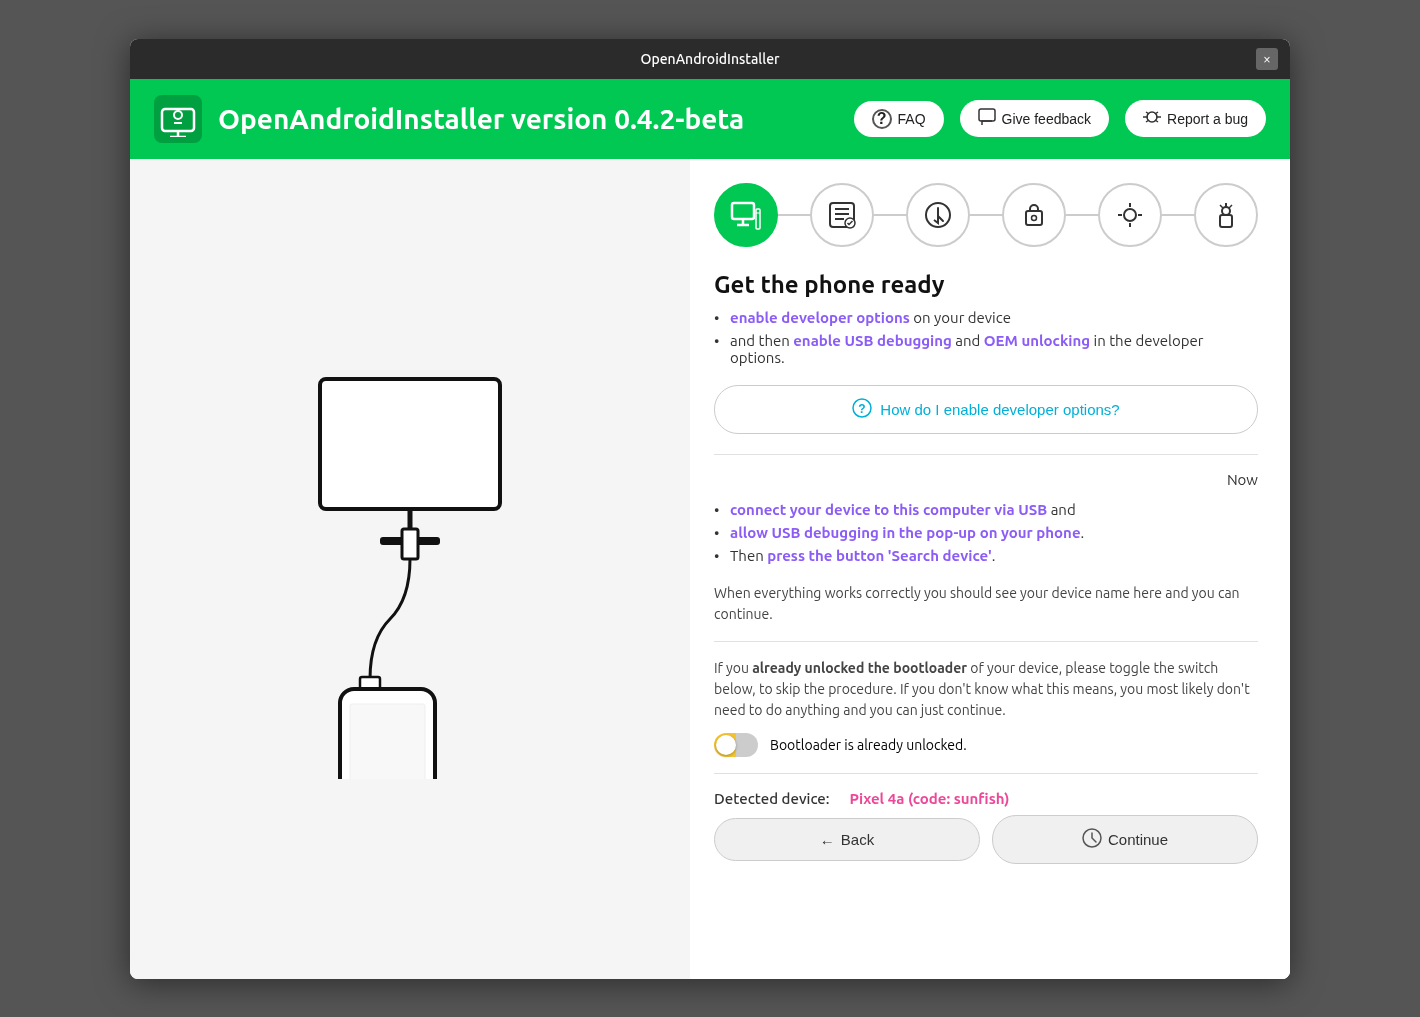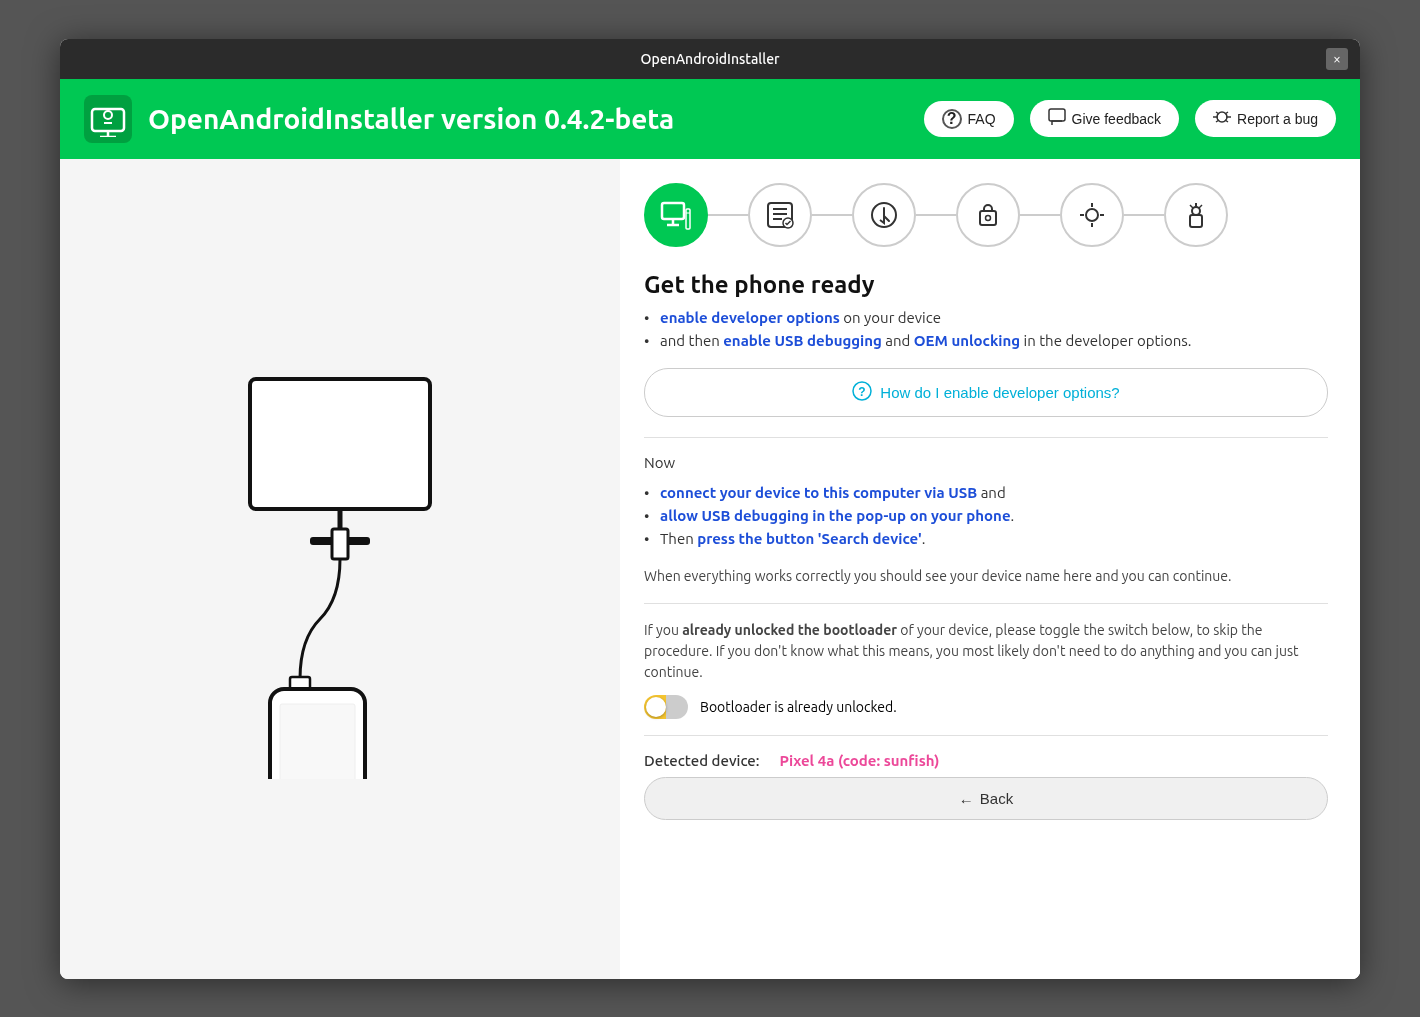--- a/index.html
+++ b/index.html
@@ -5,21 +5,21 @@
     * { box-sizing: border-box; margin: 0; padding: 0; }
     body {
       background: #555;
       display: flex;
       justify-content: center;
       align-items: center;
       min-height: 100vh;
       font-family: 'Segoe UI', Ubuntu, sans-serif;
     }
     .window {
-      width: 1300px;
+      width: 1160px;
       background: #fff;
       border-radius: 8px;
       overflow: hidden;
       box-shadow: 0 4px 32px rgba(0,0,0,0.5);
     }
     .titlebar {
       background: #2b2b2b;
       display: flex;
       align-items: center;
       justify-content: center;
@@ -153,21 +153,21 @@
       color: #333;
       padding: 3px 0 3px 16px;
       position: relative;
     }
     .bullet-list li::before {
       content: '•';
       position: absolute;
       left: 0;
       color: #333;
     }
-    .bullet-list li b { font-weight: 700; color: #1d4ed8; }
+    .bullet-list li b { font-weight: 700; color: #8b5cf6; }
     .help-btn {
       width: 100%;
       border: 1.5px solid #ccc;
       border-radius: 24px;
       background: #fff;
       padding: 12px 0;
       font-size: 15px;
       color: #00b0d8;
       cursor: pointer;
       display: flex;
@@ -178,20 +178,21 @@
     }
     .divider {
       border: none;
       border-top: 1.5px solid #e0e0e0;
       margin: 16px 0;
     }
     .now-label {
       font-size: 15px;
       color: #333;
       margin-bottom: 10px;
+      text-align: right;
     }
     .info-text {
       font-size: 14px;
       color: #444;
       margin-bottom: 12px;
       line-height: 1.5;
     }
     .toggle-row {
       display: flex;
       align-items: center;
@@ -472,16 +473,25 @@
       <div class="detected-row">
         <span class="detected-label">Detected device:</span>
         <span class="detected-device">Pixel 4a (code: sunfish)</span>
       </div>
 
       <div class="actions-row">
         <button class="btn-back">
           <span>←</span>
           <span>Back</span>
         </button>
+        <button class="btn-continue">
+          <span>
+            <svg width="20" height="20" viewBox="0 0 20 20" fill="none">
+                <circle cx="10" cy="10" r="9" stroke="#555" stroke-width="1.5" fill="none"></circle>
+                <path d="M10 5 L10 10 L14 14" stroke="#555" stroke-width="1.5" stroke-linecap="round"></path>
+              </svg>
+          </span>
+          <span>Continue</span>
+        </button>
       </div>
     </div>
   </div>
 </div>
 
 </body></html>

